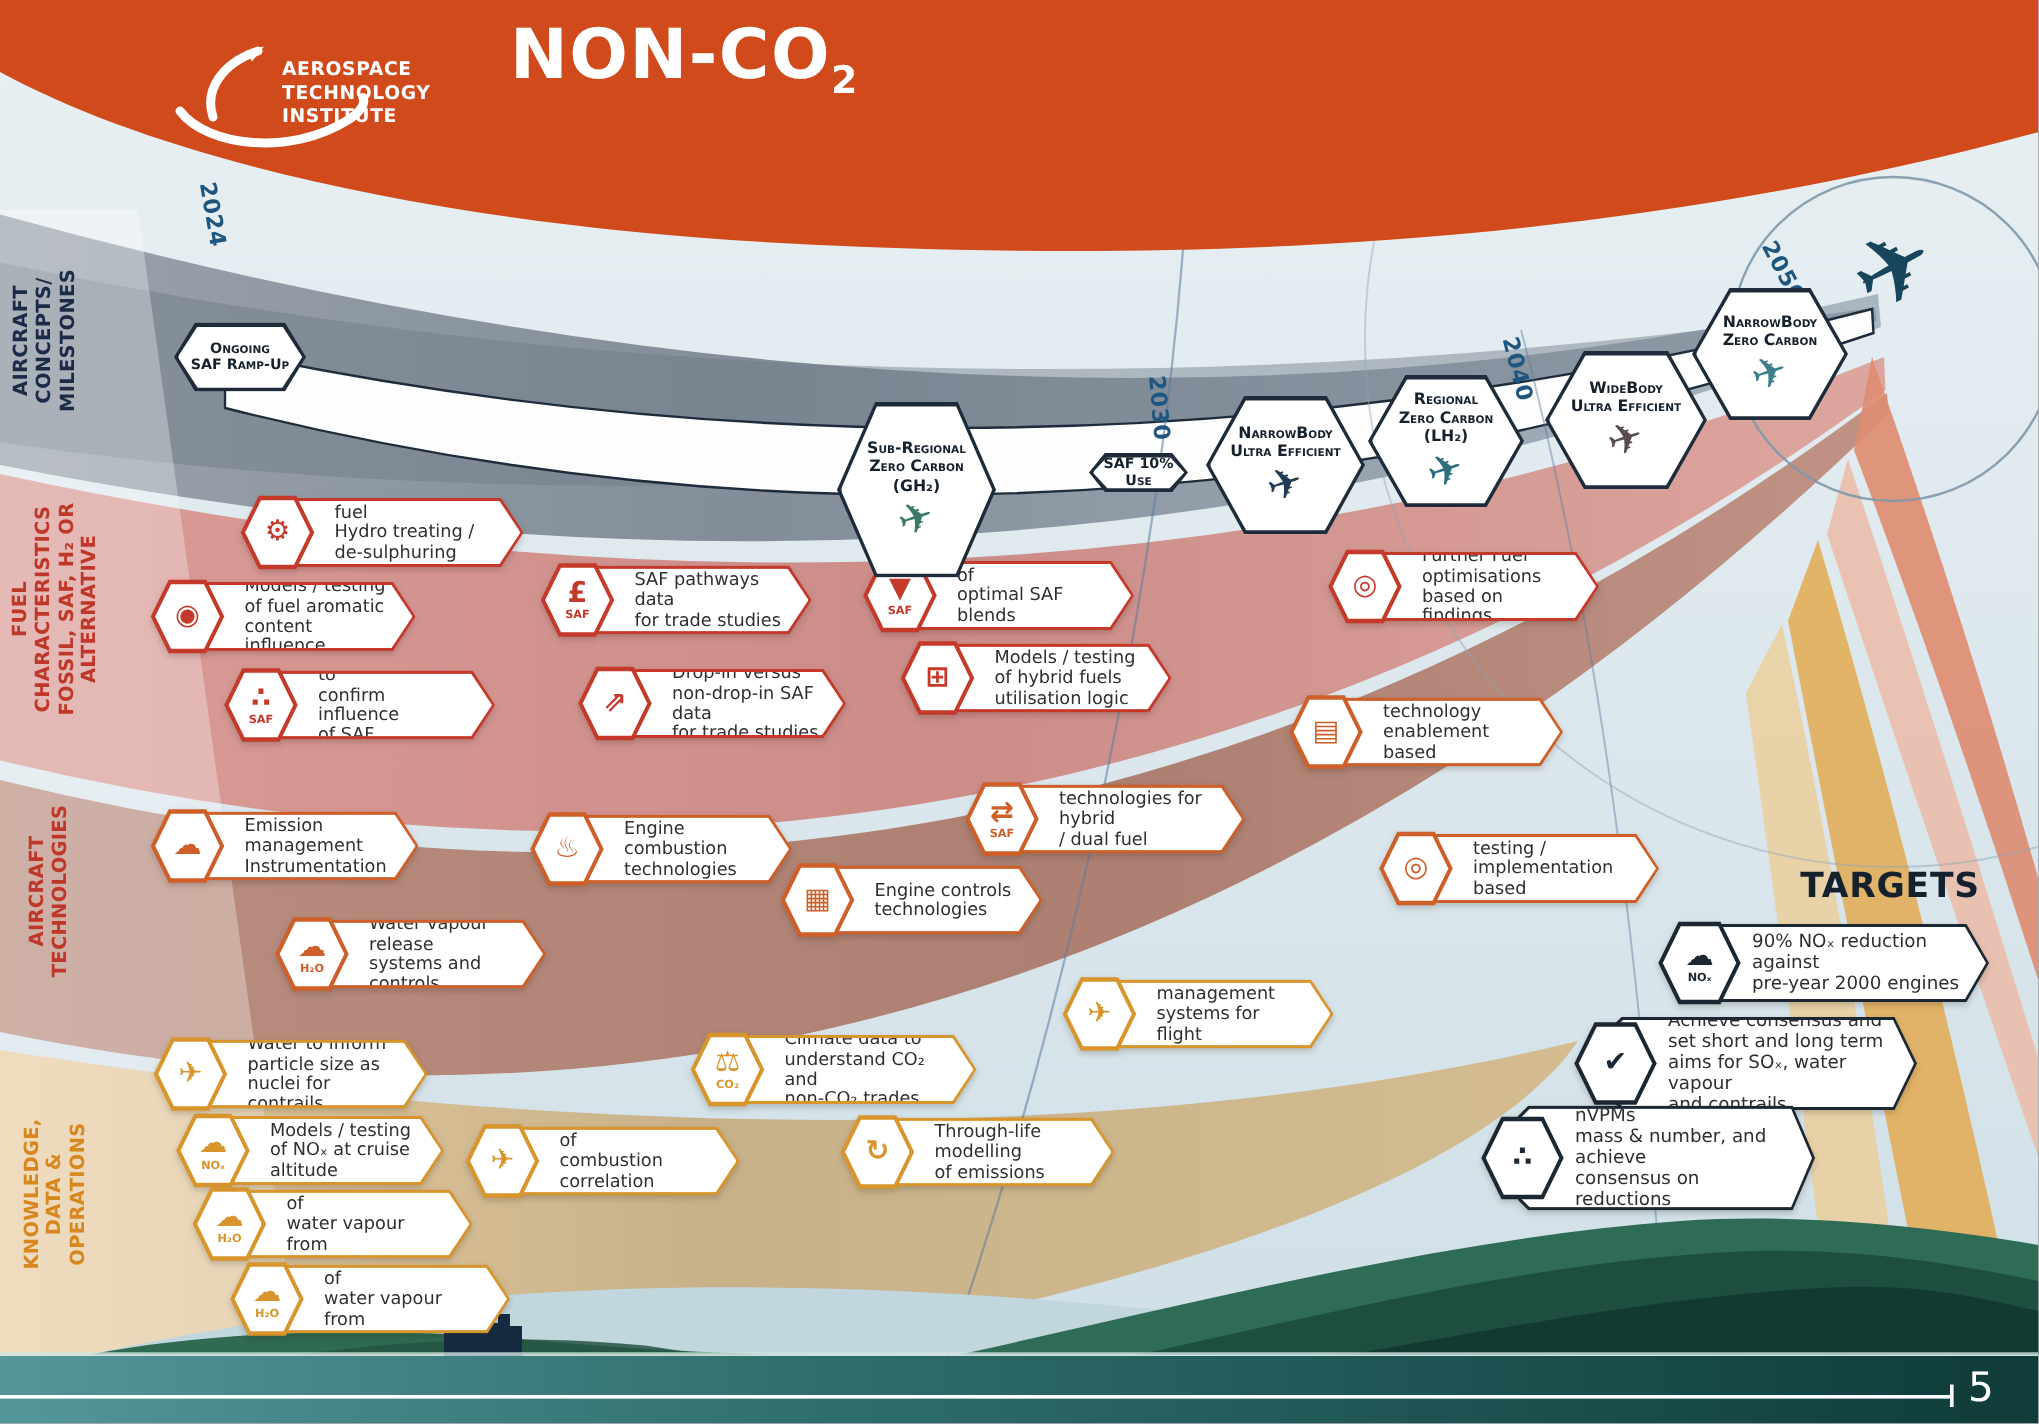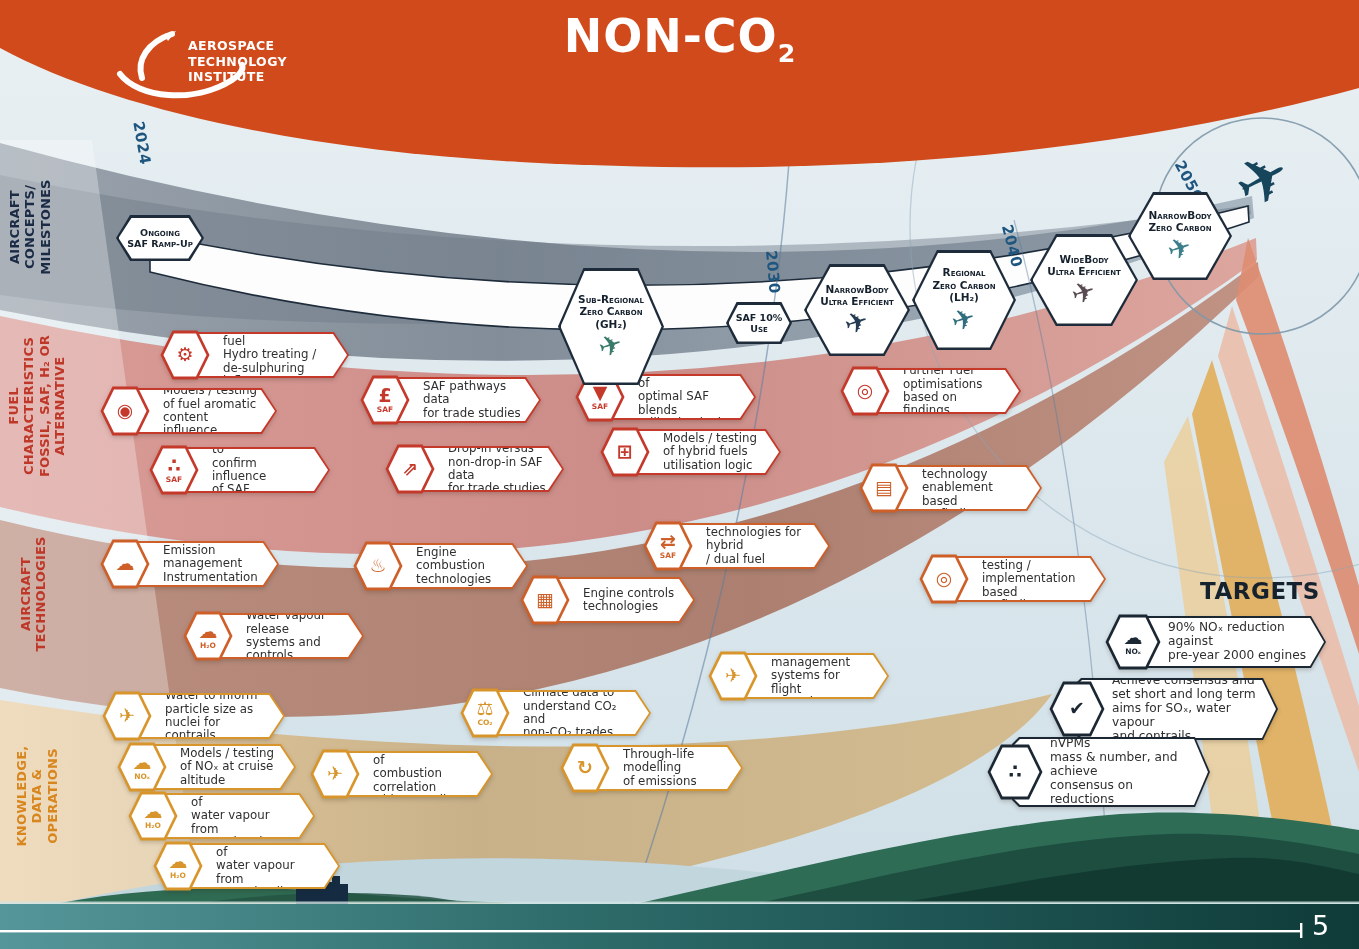--- a/index.html
+++ b/index.html
@@ -1,21 +1,21 @@
 <!DOCTYPE html>
 <html><head>
 <meta charset="utf-8">
 <style>
   html,body{margin:0;padding:0;background:#777;}
   .canvas{position:relative;width:1359px;height:949px;overflow:hidden;background:#D9E5EB;
           font-family:"DejaVu Sans",sans-serif;}
   svg.bg{position:absolute;inset:0;z-index:0;}
 
   
-  .header-title{position:absolute;left:340px;top:12px;width:680px;text-align:center;color:#fff;z-index:6;}
+  .header-title{position:absolute;left:340px;top:12px;width:680px;color:#fff;z-index:6;}
   .header-title .t1{font-size:46px;font-weight:bold;letter-spacing:1px;line-height:1.05;}
   .header-title .t1 sub{font-size:.55em;}
   .header-title .t2{font-size:38px;font-weight:bold;letter-spacing:1px;line-height:1.1;}
   .logo{position:absolute;left:110px;top:22px;width:260px;height:90px;z-index:6;}
   .logo svg{position:absolute;left:0;top:0;}
   .logo-text{position:absolute;left:78px;top:16px;color:#fff;font-size:12.5px;font-weight:bold;
              letter-spacing:.4px;line-height:1.25;white-space:pre-line;}
 
   
   .rlabel{position:absolute;z-index:5;font-weight:bold;font-size:13px;line-height:1.18;text-align:center;
@@ -189,34 +189,34 @@
       </div>
     </div>
 <div class="mhex" style="left:558px;top:268px;width:106px;height:117px">
       <div class="mhex-in">
         <span class="mtext">Sub-Regional
 Zero Carbon
 (GH₂)</span>
         <span class="plane-icon" style="color:#3A7A6A">✈</span>
       </div>
     </div>
-<div class="mhex small" style="left:726px;top:302px;width:66px;height:42px">
+<div class="mhex small" style="left:726px;top:302px;width:66px;height:26px">
       <div class="mhex-in">
         <span class="mtext" style="font-size:9.5px">SAF 10%
 Use</span>
       </div>
     </div>
 <div class="mhex" style="left:804px;top:264px;width:106px;height:92px">
       <div class="mhex-in">
         <span class="mtext">NarrowBody
 Ultra Efficient</span>
         <span class="plane-icon" style="color:#233B52">✈</span>
       </div>
     </div>
-<div class="mhex" style="left:912px;top:250px;width:104px;height:100px">
+<div class="mhex" style="left:912px;top:250px;width:104px;height:88px">
       <div class="mhex-in">
         <span class="mtext">Regional
 Zero Carbon
 (LH₂)</span>
         <span class="plane-icon" style="color:#2F6E7E">✈</span>
       </div>
     </div>
 <div class="mhex" style="left:1030px;top:234px;width:108px;height:92px">
       <div class="mhex-in">
         <span class="mtext">WideBody
@@ -331,21 +331,21 @@
 utilisation logic</span>
         </div>
       </div>
       <div class="hexi">
         <div class="hexi-in">
           <span class="g">⊞</span>
           <span class="tag"></span>
         </div>
       </div>
     </div>
-<div class="badge red" style="left:843px;top:368px;width:178px">
+<div class="badge red" style="left:888px;top:368px;width:178px">
       <div class="pill">
         <div class="pill-in">
           <span class="lbl">Further Fuel
 optimisations
 based on findings</span>
         </div>
       </div>
       <div class="hexi">
         <div class="hexi-in">
           <span class="g">◎</span>

